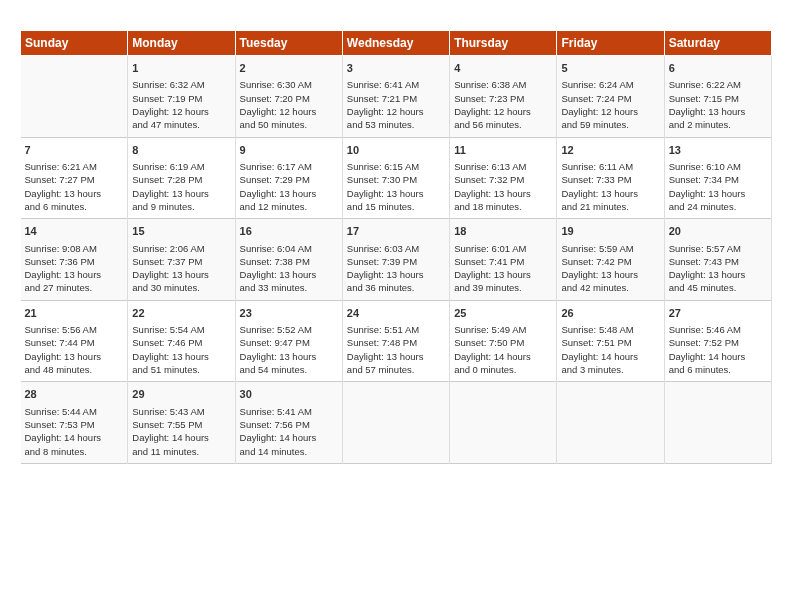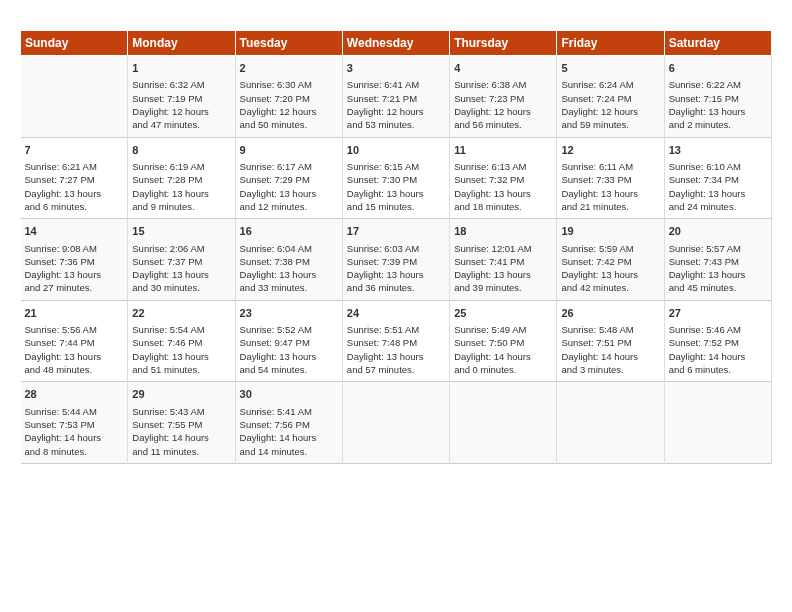--- a/index.html
+++ b/index.html
@@ -230,21 +230,21 @@
           </td>
           <td>
             <span class="day-num">17</span>
             <div>Sunrise: 6:03 AM</div>
             <div>Sunset: 7:39 PM</div>
             <div>Daylight: 13 hours</div>
             <div>and 36 minutes.</div>
           </td>
           <td>
             <span class="day-num">18</span>
-            <div>Sunrise: 12:01 AM</div>
+            <div>Sunrise: 6:01 AM</div>
             <div>Sunset: 7:41 PM</div>
             <div>Daylight: 13 hours</div>
             <div>and 39 minutes.</div>
           </td>
           <td>
             <span class="day-num">19</span>
             <div>Sunrise: 5:59 AM</div>
             <div>Sunset: 7:42 PM</div>
             <div>Daylight: 13 hours</div>
             <div>and 42 minutes.</div>

